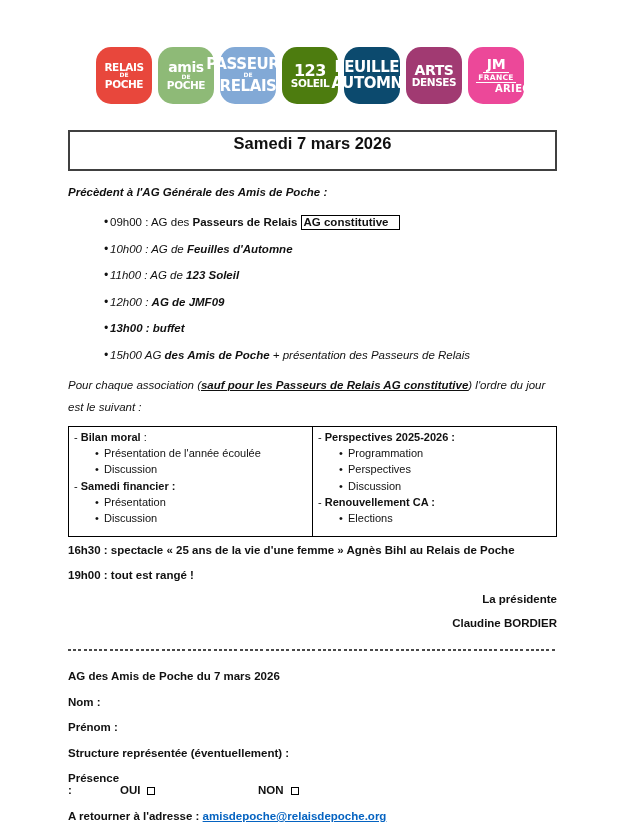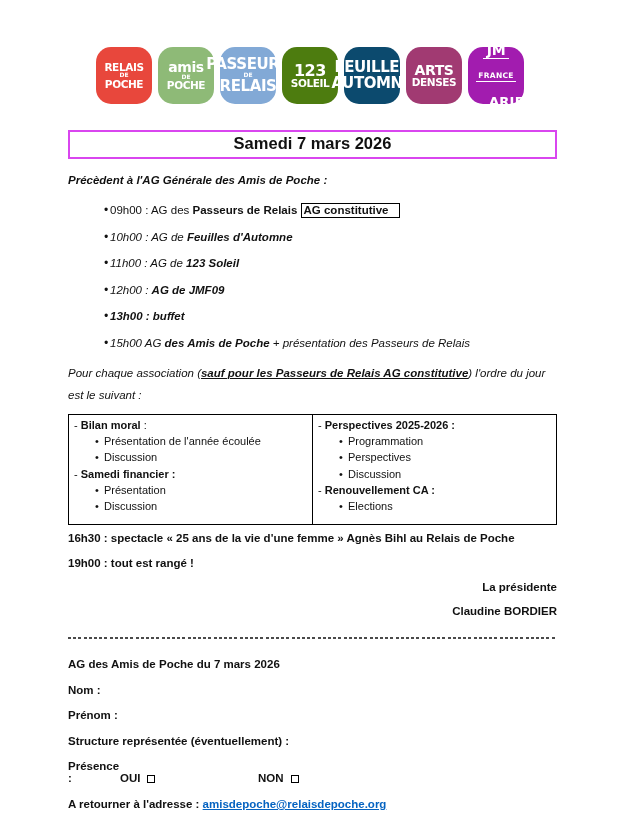--- a/index.html
+++ b/index.html
@@ -13,25 +13,25 @@
           display:flex; flex-direction:column; align-items:center; justify-content:center;
           font-family:"DejaVu Sans", sans-serif; font-weight:bold; letter-spacing:-0.4px;
           line-height:1.02; text-align:center; }
   .logo .lg { font-size:10.5px; }
   .logo .md { font-size:15px; }
   .logo .sm { font-size:6px; letter-spacing:0; }
   .logo .xl { font-size:14px; }
   .logo .num { font-size:16px; line-height:0.95; }
   .logo .jm  { font-size:14px; border-bottom:1.5px solid #fff; padding:0 4px 1px; line-height:1; }
   .logo .fr  { font-size:7.5px; border-bottom:1px solid #fff; padding:1px 2px; letter-spacing:0.3px; }
-  .logo .ar  { font-size:13px; padding-top:1px; letter-spacing:0.3px;margin-left:41px; }
+  .logo .ar  { font-size:10px; padding-top:1px; letter-spacing:0.3px;margin-left:41px; }
 
   
-  .title-box { margin:26px 63px 0 68px; border:2px solid #d946ef; text-align:center;
-               font-weight:bold; font-size:16.5px; padding:2px 0 4px; }
+  .title-box { margin:26px 63px 0 68px; border:2px solid #404040; text-align:center;
+               font-weight:bold; font-size:16.5px; padding:2px 0 16px; }
 
   
   .content { margin:0 63px 0 68px; font-size:11.5px; }
   .b  { font-weight:bold; }
   .it { font-style:italic; }
 
   .intro { margin-top:15px; font-weight:bold; font-style:italic; }
 
   .bullets { margin-top:17px; }
   .bullet { position:relative; padding-left:42px; margin-bottom:12.5px; line-height:14px; }
@@ -89,21 +89,21 @@
       <span class="lg">SOLEIL</span>
     </div>
     <div class="logo" style="background-color: #0c4a6e;">
       <span class="md">FEUILLES</span>
       <span class="md">AUTOMNE</span>
     </div>
     <div class="logo" style="background-color: rgb(161, 58, 114);">
       <span class="xl">ARTS</span>
       <span class="lg">DENSES</span>
     </div>
-    <div class="logo" style="background-color: #a21caf; gap: 12px;">
+    <div class="logo" style="background-color: #ec4899;">
       <span class="jm">JM</span>
       <span class="fr">FRANCE</span>
       <span class="ar">ARIEGE</span>
     </div>
   </div>
 
   <div class="title-box">
     <span>Samedi 7 mars 2026</span>
   </div>
 

